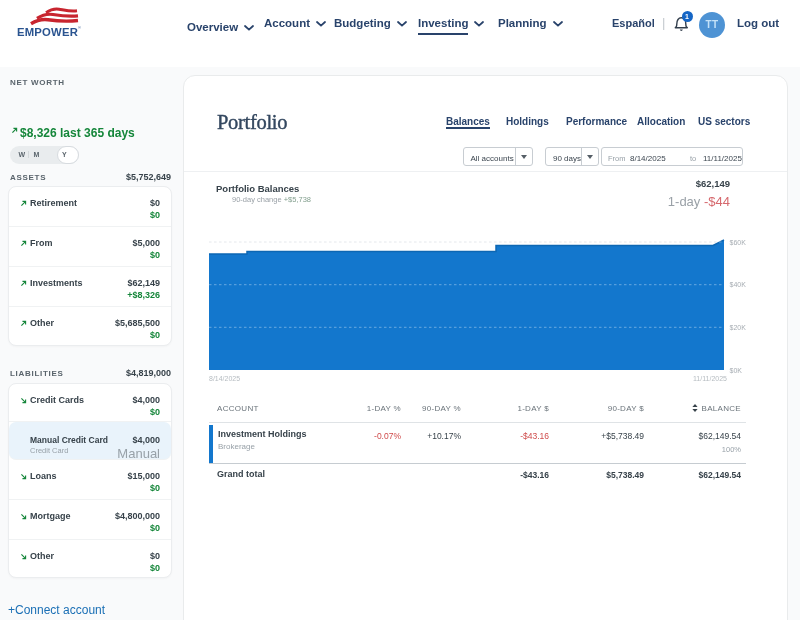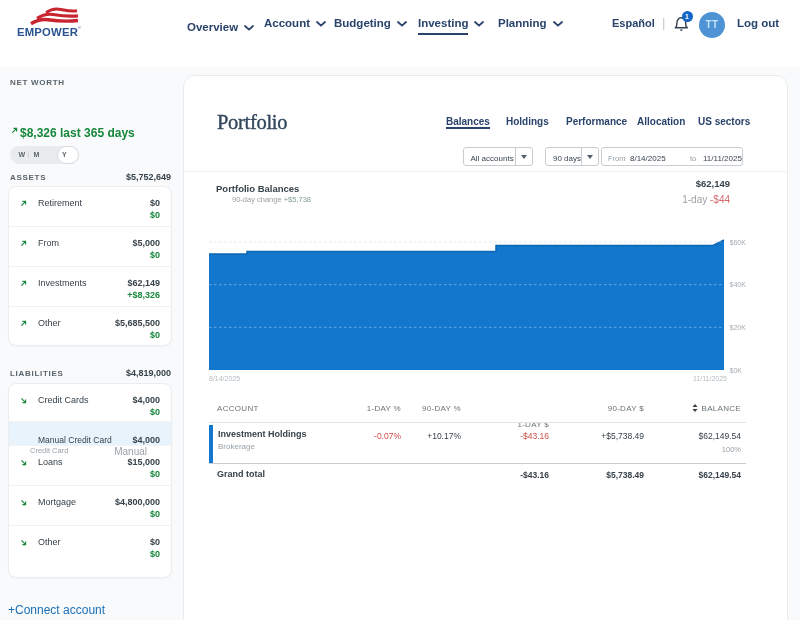--- a/index.html
+++ b/index.html
@@ -15,21 +15,21 @@
 
 
 .navitem { font-size:11.5px; font-weight:bold; color:#29436b; }
 .chev { display:inline-block; margin-left:6px; }
 
 
 .seclabel { font-size:8px; font-weight:bold; letter-spacing:0.7px; color:#5a646c; }
 .sidecard { position:absolute; left:8px; width:164px; background:#fff; border:1px solid #ebedef; border-radius:8px; box-shadow:0 1px 2px rgba(0,0,0,0.03); }
 .srow { position:relative; border-bottom:1px solid #f0f2f3; }
 .srow:last-child { border-bottom:none; }
-.srow .nm { position:absolute; left:21px; top:11px; font-size:9px; color:#37424a; font-weight:400;margin-left:8px; }
+.srow .nm { position:absolute; left:21px; top:11px; font-size:9px; color:#37424a; font-weight:700; }
 .srow .ar { position:absolute; left:11px; top:13px; }
 .srow .v1 { position:absolute; right:11px; top:11px; font-size:9px; font-weight:bold; color:#37424a; }
 .srow .v2 { position:absolute; right:11px; top:22.5px; font-size:9px; font-weight:bold; color:#15863a; }
 
 
 #maincard { position:absolute; left:183px; top:75px; width:605px; height:582px; background:#fff; border:1px solid #e9ebec; border-radius:12px; }
 .tab { font-size:10px; font-weight:bold; color:#29436b; }
 .selbox { position:absolute; height:19px; border:1px solid #c8cdd2; border-radius:3px; background:#fff; font-size:8px; color:#3c4650; }
 .caretbox { position:absolute; right:0; top:0; width:17px; height:17px; border-left:1px solid #c8cdd2; }
 .caret { position:absolute; left:5px; top:7px; width:0; height:0; border-left:3.5px solid transparent; border-right:3.5px solid transparent; border-top:4px solid #555e66; }
@@ -131,25 +131,25 @@
 
   <div class="sidecard" style="top:383px; height:195px;">
     <div class="srow" style="height:38px;">
       <svg class="ar" width="7" height="7" viewBox="0 0 10 10">
           <path d="M2 2 L8 8 M8 3.5 L8 8 L3.5 8" fill="none" stroke="#15863a" stroke-width="1.6"></path>
         </svg>
       <span class="nm">Credit Cards</span>
         <span class="v1">$4,000</span>
         <span class="v2">$0</span>
     </div>
-    <div class="srow" style="height:24px; background:#e9f3fb;">
+    <div class="srow" style="height:38px; background:#e9f3fb;border-radius:7px;">
       <span class="nm" style="left:21px; top:13px; font-size:8.5px;">Manual Credit Card</span>
       <span class="abs" style="left:21px; top:24px; font-size:7.5px; color:#98a1a8;">Credit Card</span>
       <span class="v1" style="top:13px;">$4,000</span>
-      <span class="abs" style="right:24px; top:24px; font-size:10px; color:#98a1a8;">Manual</span>
+      <span class="abs" style="right:11px; top:24px; font-size:13px; color:#98a1a8;">Manual</span>
     </div>
     <div class="srow" style="height:40px;">
       <svg class="ar" width="7" height="7" viewBox="0 0 10 10">
           <path d="M2 2 L8 8 M8 3.5 L8 8 L3.5 8" fill="none" stroke="#15863a" stroke-width="1.6"></path>
         </svg>
       <span class="nm">Loans</span>
         <span class="v1">$15,000</span>
         <span class="v2">$0</span>
     </div>
     <div class="srow" style="height:40px;">
@@ -198,21 +198,21 @@
       <span class="abs" style="left:28px; top:5.5px;">8/14/2025</span>
       <span class="abs" style="left:88px; top:5.5px; color:#98a1a8; font-size:7.5px;">to</span>
       <span class="abs" style="left:101px; top:5.5px;">11/11/2025</span>
     </div>
 
     <div class="abs" style="left:0; top:95px; width:603px; border-top:1px solid #eef0f2;"></div>
 
     <div class="abs dark b" style="left:32px; top:106.5px; font-size:9.5px;">Portfolio Balances</div>
     <div class="abs" style="left:32px; top:119px; font-size:7.5px; color:#9aa1a7;margin-left:16px;">90-day change <span style="color:#84a08f;">+$5,738</span></div>
     <div class="abs dark b" style="left:346px; top:102px; width:200px; text-align:right; font-size:9.5px;">$62,149</div>
-    <div class="abs" style="left:346px; top:118px; width:200px; text-align:right; font-size:10px; color:#9aa1a7;">1-day <span style="color:#d6696e;">-$44</span></div>
+    <div class="abs" style="left:346px; top:118px; width:200px; text-align:right; font-size:13px; color:#9aa1a7;">1-day <span style="color:#d6696e;">-$44</span></div>
 
     <svg class="abs" style="left:0; top:0;" width="605" height="463" viewBox="0 0 605 463">
       <line x1="25" y1="166" x2="540" y2="166" stroke="#dfe3e7" stroke-width="1" stroke-dasharray="2.5,2.5"></line>
       <line x1="25" y1="208.7" x2="540" y2="208.7" stroke="#dfe3e7" stroke-width="1" stroke-dasharray="2.5,2.5"></line>
       <line x1="25" y1="251.3" x2="540" y2="251.3" stroke="#dfe3e7" stroke-width="1" stroke-dasharray="2.5,2.5"></line>
       <path d="M25 178 L63 178 L63 175.5 L312 175.5 L312 169.5 L529 169.5 L540 164 L540 294 L25 294 Z" fill="#1377cd"></path>
       <path d="M25 178 L63 178 L63 175.5 L312 175.5 L312 169.5 L529 169.5 L540 164" fill="none" stroke="#0d67b4" stroke-width="1.5"></path>
       <line x1="25" y1="166" x2="540" y2="166" stroke="#ffffff" stroke-width="0.8" stroke-dasharray="2.5,2.5" opacity="0.45"></line>
       <line x1="25" y1="208.7" x2="540" y2="208.7" stroke="#ffffff" stroke-width="0.8" stroke-dasharray="2.5,2.5" opacity="0.45"></line>
       <line x1="25" y1="251.3" x2="540" y2="251.3" stroke="#ffffff" stroke-width="0.8" stroke-dasharray="2.5,2.5" opacity="0.45"></line>
@@ -220,21 +220,21 @@
       <text x="545.5" y="211" font-size="7" fill="#a7adb3">$40K</text>
       <text x="545.5" y="253.5" font-size="7" fill="#a7adb3">$20K</text>
       <text x="545.5" y="296.5" font-size="7" fill="#a7adb3">$0K</text>
       <text x="25" y="304.5" font-size="7" fill="#b6bcc1">8/14/2025</text>
       <text x="543" y="304.5" font-size="7" fill="#b6bcc1" text-anchor="end">11/11/2025</text>
     </svg>
 
     <div class="colhead" style="left:33px; top:328px;">ACCOUNT</div>
     <div class="colhead" style="left:117px; top:328px; width:100px; text-align:right;">1-DAY %</div>
     <div class="colhead" style="left:177px; top:328px; width:100px; text-align:right;">90-DAY %</div>
-    <div class="colhead" style="left:265px; top:328px; width:100px; text-align:right;margin-top:16px;">1-DAY $</div>
+    <div class="colhead" style="left:265px; top:328px; width:100px; text-align:right;">1-DAY $</div>
     <div class="colhead" style="left:360px; top:328px; width:100px; text-align:right;">90-DAY $</div>
     <div class="colhead" style="left:457px; top:328px; width:100px; text-align:right;"><svg width="6" height="8" viewBox="0 0 6 8" style="vertical-align:-1px; margin-right:3.5px;">
           <path d="M3 0 L5.6 3 L0.4 3 Z" fill="#37424a"></path>
           <path d="M3 8 L5.6 5 L0.4 5 Z" fill="#37424a"></path>
         </svg>BALANCE</div>
     <div class="abs" style="left:25px; top:346px; width:537px; border-top:1px solid #dfe3e6;"></div>
 
     <div class="abs" style="left:25px; top:349px; width:4px; height:38px; background:#1377cd;"></div>
     <div class="abs dark b" style="left:34px; top:353px; font-size:9px;">Investment Holdings</div>
     <div class="abs" style="left:34px; top:366px; font-size:8px; color:#98a1a8;">Brokerage</div>

